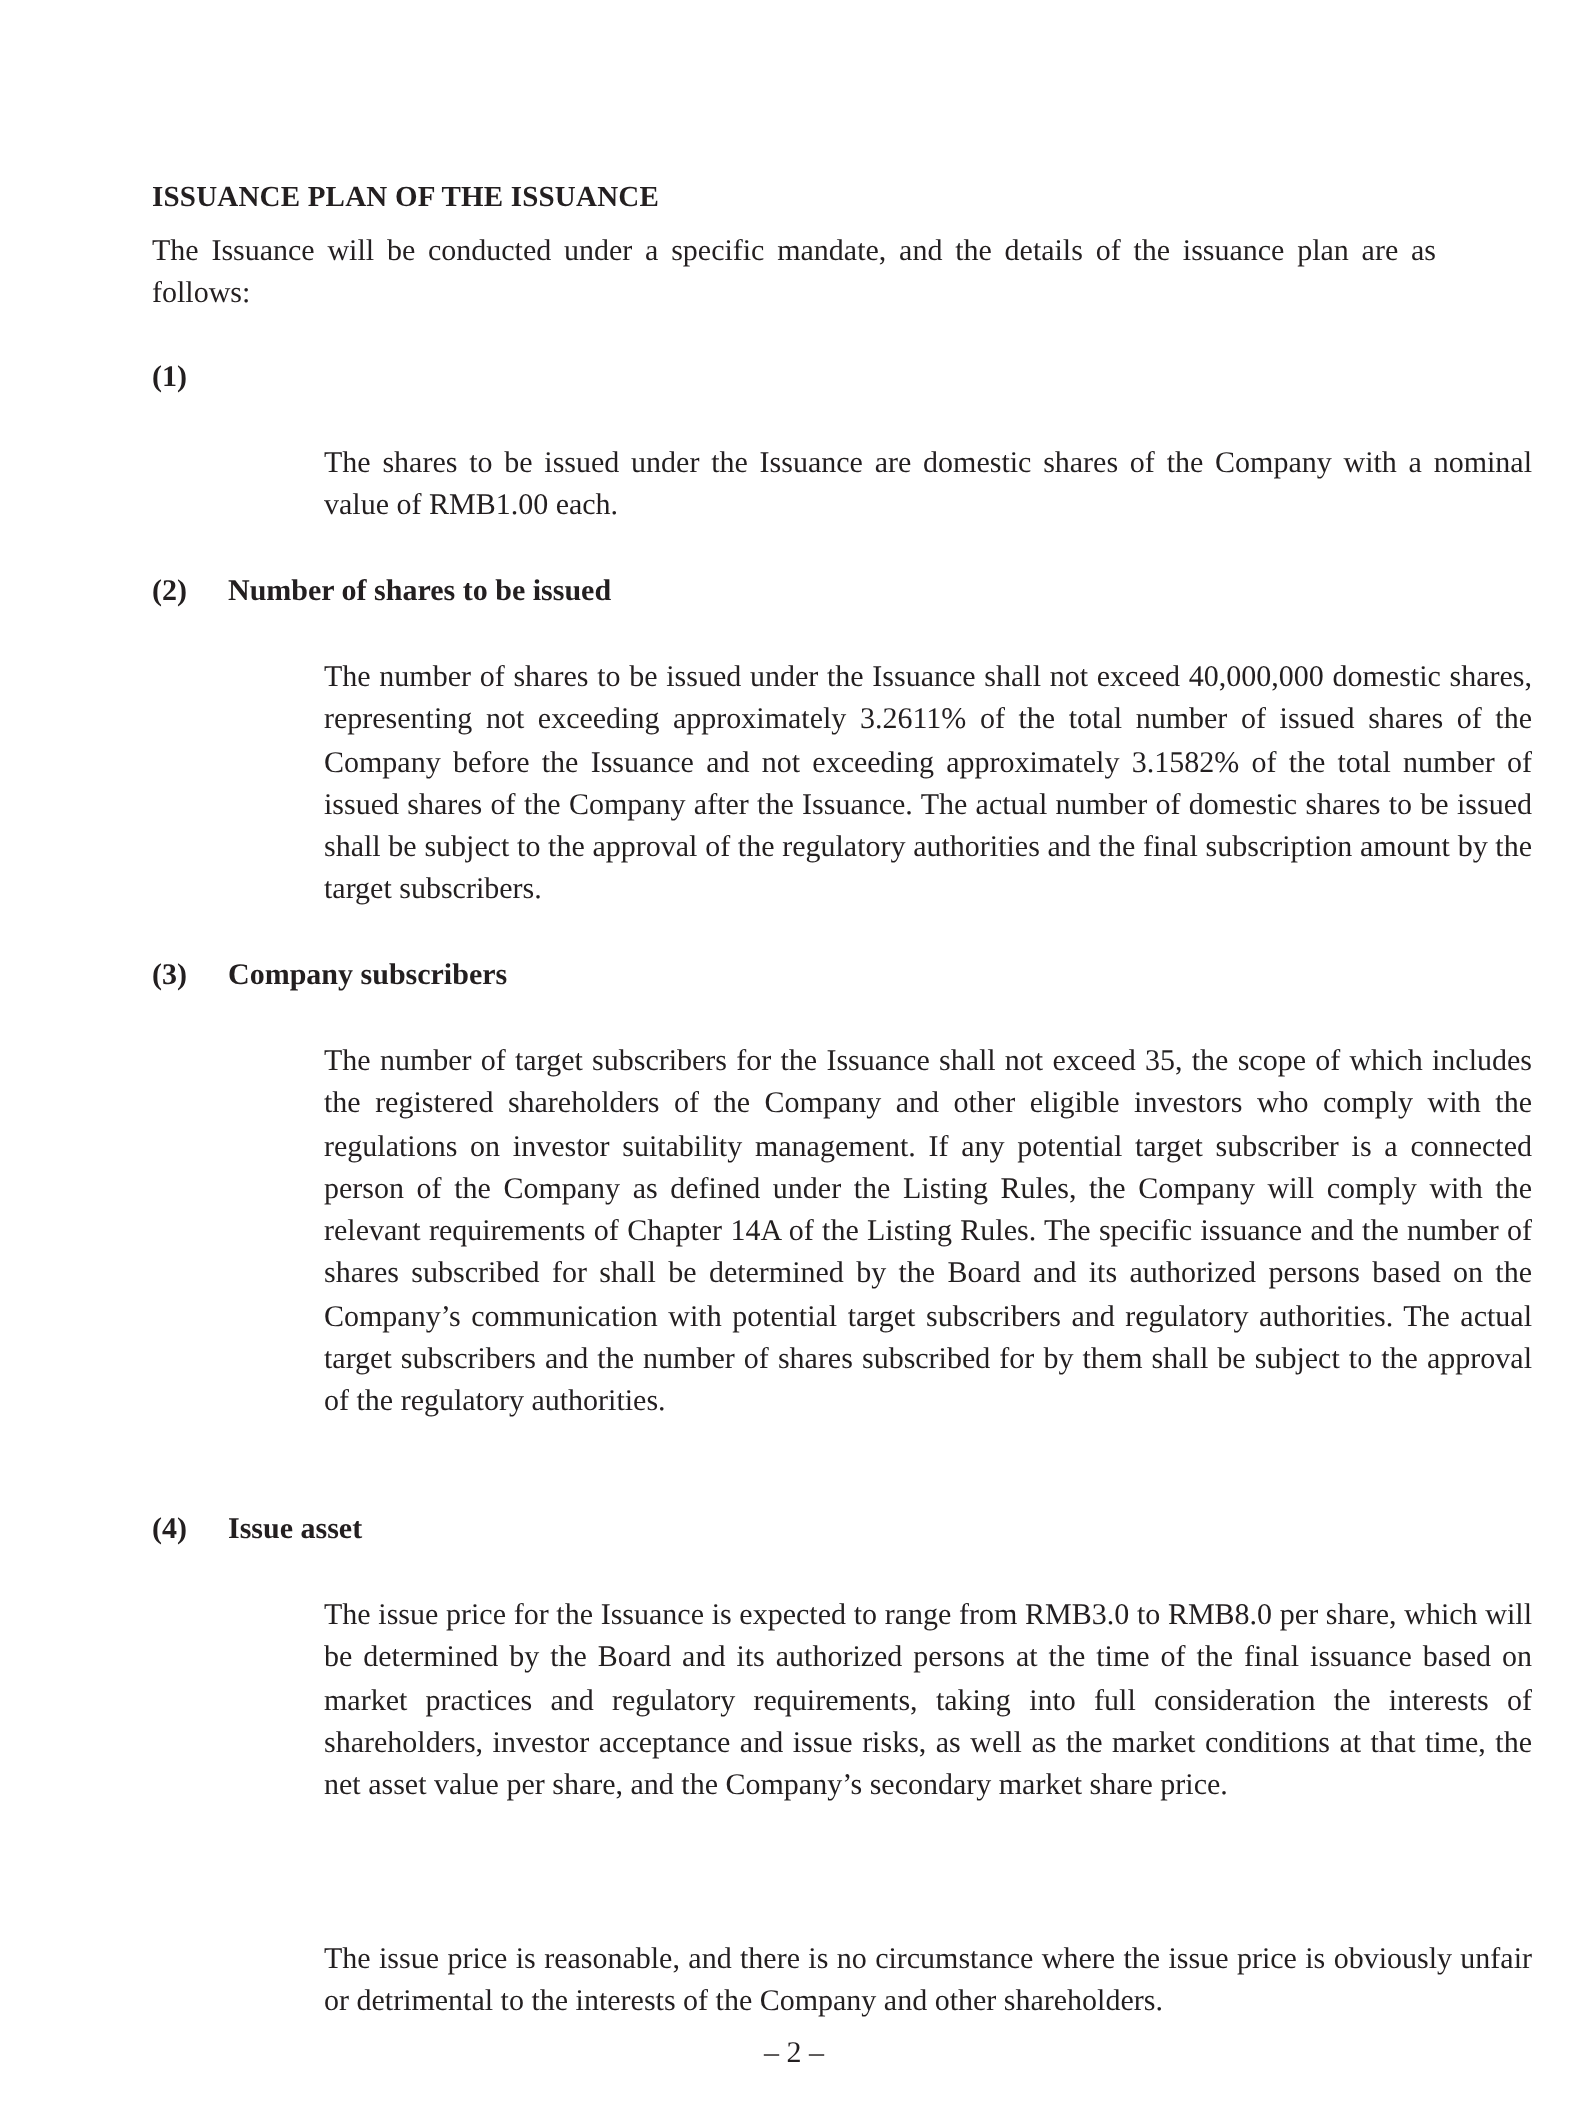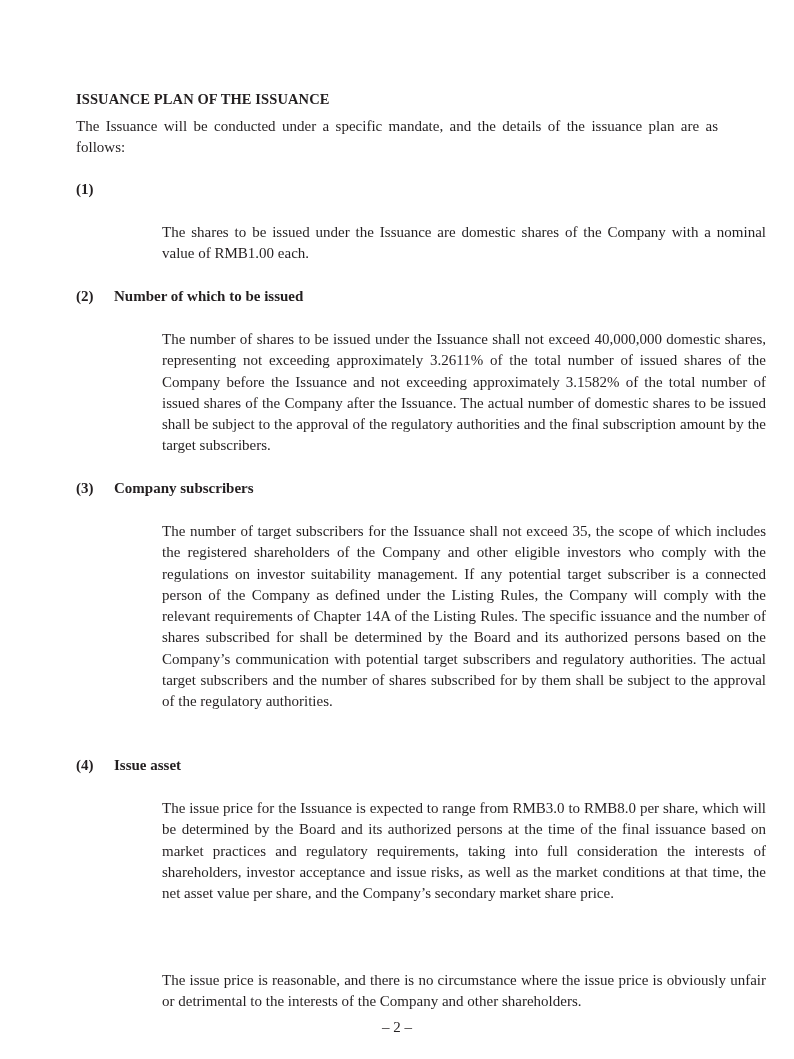--- a/index.html
+++ b/index.html
@@ -76,21 +76,21 @@
 
   <div class="para intro">The Issuance will be conducted under a specific mandate, and the details of the issuance plan are as follows:</div>
 
   <div class="item-head" style="top:181px;">
     <span class="item-num">(1)</span>
   </div>
   <div class="para item-body" style="top:222px;">The shares to be issued under the Issuance are domestic shares of the Company with a nominal value of RMB1.00 each.</div>
 
   <div class="item-head" style="top:288px;">
     <span class="item-num">(2)</span>
-    <span>Number of which to be issued</span>
+    <span>Number of shares to be issued</span>
   </div>
   <div class="para item-body" style="top:329px;">The number of shares to be issued under the Issuance shall not exceed 40,000,000 domestic shares, representing not exceeding approximately 3.2611% of the total number of issued shares of the Company before the Issuance and not exceeding approximately 3.1582% of the total number of issued shares of the Company after the Issuance. The actual number of domestic shares to be issued shall be subject to the approval of the regulatory authorities and the final subscription amount by the target subscribers.</div>
 
   <div class="item-head" style="top:480px;">
     <span class="item-num">(3)</span>
     <span>Company subscribers</span>
   </div>
   <div class="para item-body" style="top:521px;">The number of target subscribers for the Issuance shall not exceed 35, the scope of which includes the registered shareholders of the Company and other eligible investors who comply with the regulations on investor suitability management. If any potential target subscriber is a connected person of the Company as defined under the Listing Rules, the Company will comply with the relevant requirements of Chapter 14A of the Listing Rules. The specific issuance and the number of shares subscribed for shall be determined by the Board and its authorized persons based on the Company’s communication with potential target subscribers and regulatory authorities. The actual target subscribers and the number of shares subscribed for by them shall be subject to the approval of the regulatory authorities.</div>
 
   <div class="item-head" style="top:757px;">

